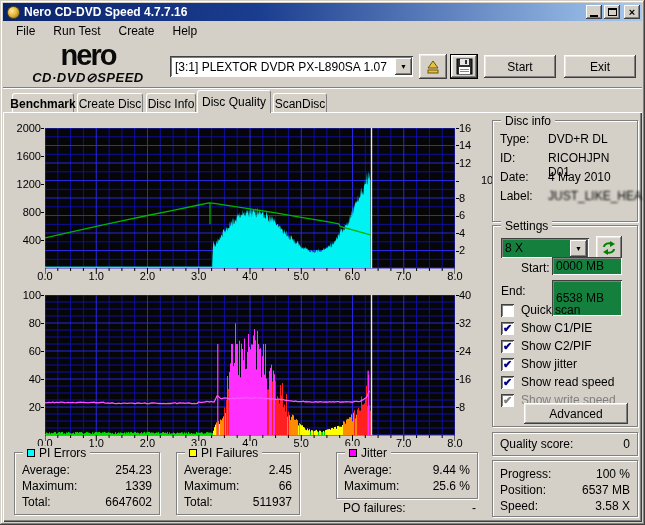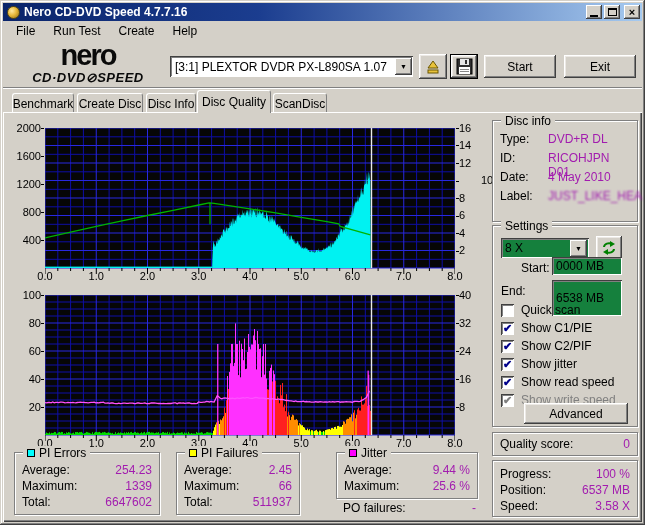--- a/index.html
+++ b/index.html
@@ -65,21 +65,21 @@
   .ylabr{position:absolute;left:459px;width:24px;text-align:left;font-size:11px;height:12px;line-height:12px;}
   .dash{position:absolute;width:3px;height:1px;background:#000;}
   .xlab{position:absolute;width:30px;text-align:center;font-size:11px;}
   
   .groupbox{position:absolute;border:1px solid #808080;
     box-shadow: inset 1px 1px 0 #fff, 1px 1px 0 #fff;}
   .legend{position:absolute;top:-7px;left:8px;background:#D4D0C8;padding:0 4px;
     display:flex;align-items:center;font-size:12px;white-space:nowrap;}
   .sq{width:8px;height:8px;border:1px solid #000;margin-right:4px;}
   .srow{position:absolute;left:7px;right:7px;height:15px;display:flex;justify-content:space-between;}
-  .val-blue{color:#a21caf;}
+  .val-blue{color:#000000;}
   
   .field{position:absolute;background:#15803d;
     box-shadow: inset 1px 1px 0 #404040, inset -1px -1px 0 #fff, inset 2px 2px 0 #808080;
     display:flex;align-items:center;padding:0 4px;font-size:12px;}
   .cbrow{position:absolute;left:501px;display:flex;align-items:center;height:14px;}
   .cbbox{width:13px;height:13px;background:#fff;margin-right:7px;
     box-shadow: inset 1px 1px 0 #404040, inset -1px -1px 0 #fff, inset 2px 2px 0 #808080;
     display:flex;align-items:center;justify-content:center;font-size:11px;font-weight:bold;color:#00008B;line-height:1;}
   .cbrow.disabled{color:#808080;}
   .cbrow.disabled .cbbox{color:#808080;}
@@ -135,21 +135,21 @@
       <rect x="4" y="1" width="9" height="6" fill="#E8E8E8"></rect>
       <rect x="9" y="2" width="2" height="4" fill="#303030"></rect>
       <rect x="3" y="9" width="11" height="7" fill="#fff"></rect>
       <rect x="4" y="11" width="9" height="1" fill="#888"></rect>
       <rect x="4" y="13" width="9" height="1" fill="#888"></rect>
     </svg>
   </div>
   <div id="btn-start" class="abs button">Start</div>
   <div id="btn-exit" class="abs button">Exit</div>
 
-  <div class="tab" style="left:12px;width:62px;">Benchmark</div>
+  <div class="tab" style="left:12px;width:62px;font-weight:bold;">Benchmark</div>
   <div class="tab" style="left:77px;width:66px;">Create Disc</div>
   <div class="tab" style="left:146px;width:50px;">Disc Info</div>
   <div class="tab active" style="left:197px;width:74px;">Disc Quality</div>
   <div class="tab" style="left:273px;width:54px;">ScanDisc</div>
 
   <div id="page" class="abs"></div>
 
   <svg id="chart1" class="chartsvg" viewBox="0 0 410 146">
       <rect x="0" y="0" width="410" height="140" fill="#060606"></rect>
       <line x1="12.8" y1="0" x2="12.8" y2="140" stroke="#0E0EA6" stroke-width="1"></line>

